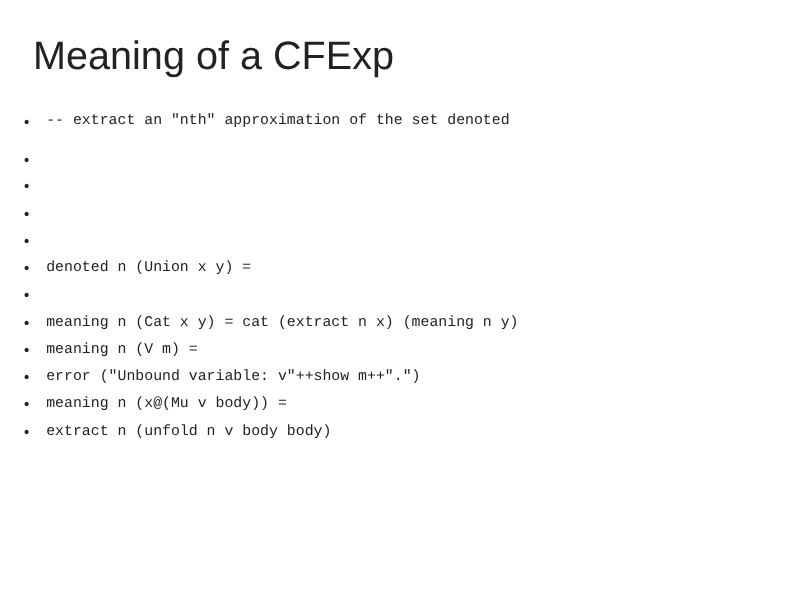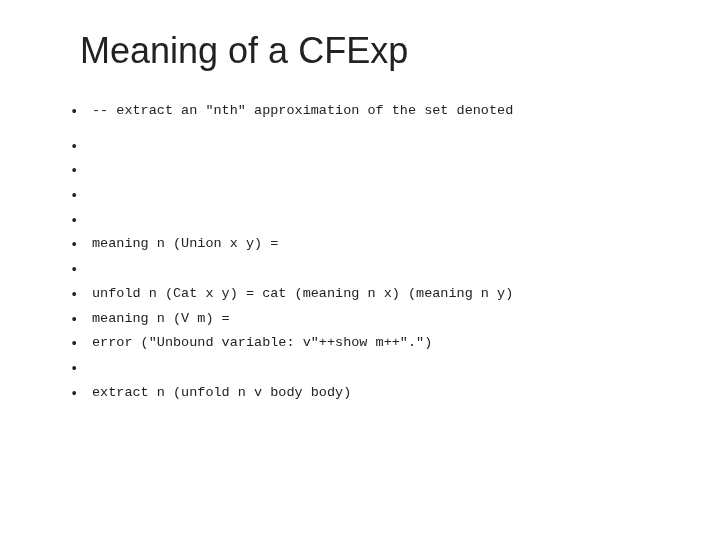--- a/index.html
+++ b/index.html
@@ -12,21 +12,21 @@
       width: 720px;
       height: 540px;
       background: #ffffff;
       font-family: Arial, Helvetica, sans-serif;
       overflow: hidden;
     }
 
     .slide {
       width: 720px;
       height: 448px;
-      padding: 30px 70px;
+      padding: 30px 20px;
       display: flex;
       flex-direction: column;
     }
 
     .slide-title {
       font-size: 36px;
       font-weight: normal;
       color: #222222;
       margin-bottom: 28px;
       padding-left: 10px;
@@ -83,38 +83,39 @@
         <span class="bullet-dot">•</span>
       </li>
       <li class="bullet-item">
         <span class="bullet-dot">•</span>
       </li>
       <li class="bullet-item">
         <span class="bullet-dot">•</span>
       </li>
       <li class="bullet-item">
         <span class="bullet-dot">•</span>
-        <span class="bullet-text">meaning n (Union x y) =</span>
+        <span class="bullet-text">denoted n (Union x y) =</span>
       </li>
       <li class="bullet-item">
         <span class="bullet-dot">•</span>
       </li>
       <li class="bullet-item">
         <span class="bullet-dot">•</span>
-        <span class="bullet-text">unfold n (Cat x y) = cat (meaning n x) (meaning n y)</span>
+        <span class="bullet-text">meaning n (Cat x y) = cat (extract n x) (meaning n y)</span>
       </li>
       <li class="bullet-item">
         <span class="bullet-dot">•</span>
         <span class="bullet-text">meaning n (V m) =</span>
       </li>
       <li class="bullet-item">
         <span class="bullet-dot">•</span>
         <span class="bullet-text">     error ("Unbound variable: v"++show m++".")</span>
       </li>
       <li class="bullet-item">
         <span class="bullet-dot">•</span>
+        <span class="bullet-text">meaning n (x@(Mu v body)) =</span>
       </li>
       <li class="bullet-item">
         <span class="bullet-dot">•</span>
         <span class="bullet-text">     extract n (unfold n v body body)</span>
       </li>
     </ul>
 </div>
 
 </body></html>

